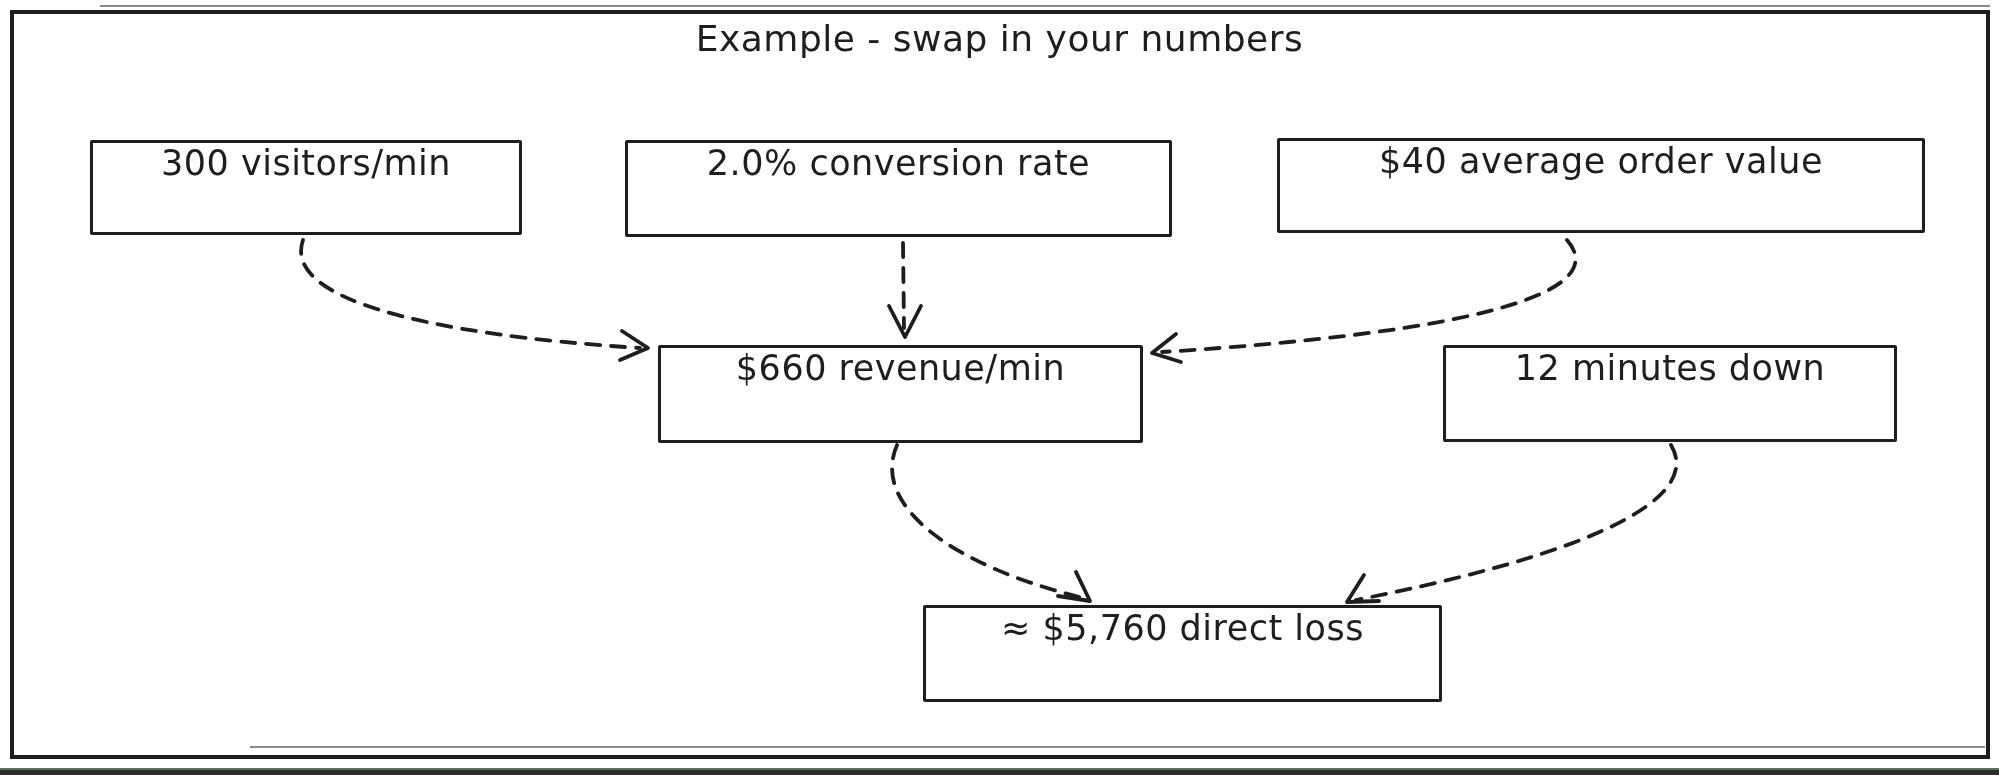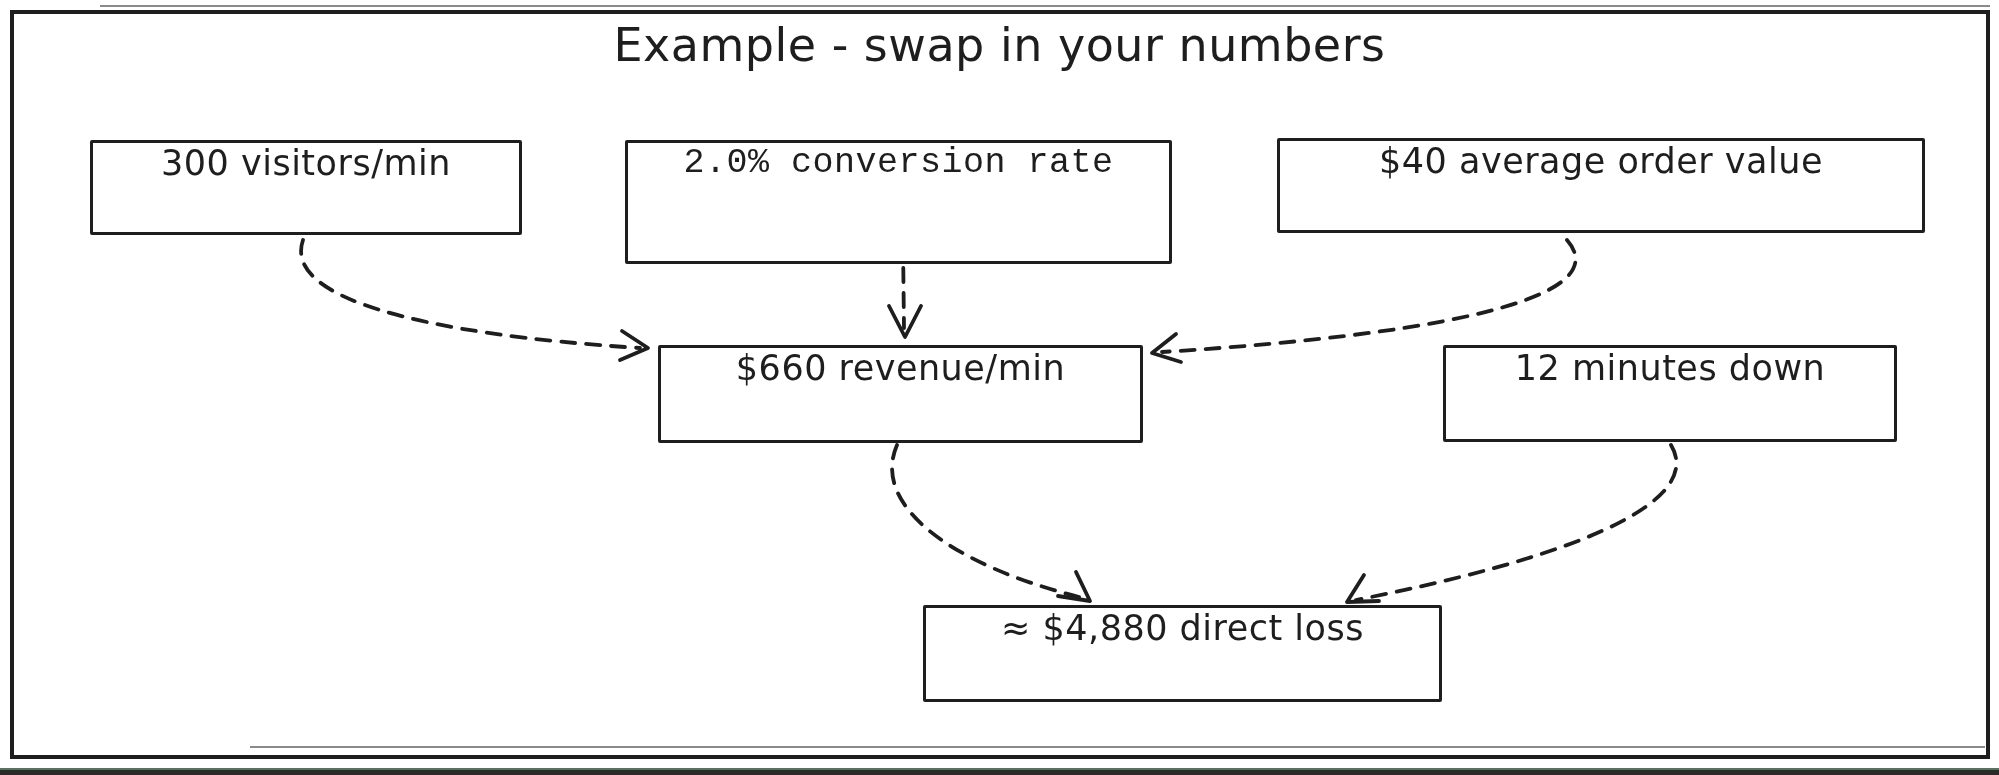--- a/index.html
+++ b/index.html
@@ -11,42 +11,42 @@
     overflow: hidden;
     font-family: "DejaVu Sans", "Liberation Sans", sans-serif;
     color: #1e1e1e;
   }
   .diagram-title {
     position: absolute;
     top: 18px;
     left: 0;
     width: 100%;
     text-align: center;
-    font-size: 46px;
+    font-size: 36px;
     letter-spacing: 0.5px;
     color: #1e1e1e;
   }
   .node {
     position: absolute;
     box-sizing: border-box;
     border: 3.5px solid #1e1e1e;
     border-radius: 2px;
     background: #ffffff;
     display: flex;
     justify-content: center;
     z-index: 2;
   }
   .node .label {
     font-size: 35px;
     letter-spacing: 0.5px;
     white-space: nowrap;
     color: #1e1e1e;
   }
   #node-visitors   { left: 90px;   top: 140px; width: 432px; height: 95px; }
-  #node-conversion { left: 625px;  top: 140px; width: 547px; height: 124px; font-family: Liberation Mono, monospace; }
+  #node-conversion { left: 625px;  top: 140px; width: 547px; height: 97px; }
   #node-aov        { left: 1277px; top: 138px; width: 648px; height: 95px; }
   #node-revenue    { left: 658px;  top: 345px; width: 485px; height: 98px; }
   #node-downtime   { left: 1443px; top: 345px; width: 454px; height: 97px; }
   #node-loss       { left: 923px;  top: 605px; width: 519px; height: 97px; }
   #edge-layer {
     position: absolute;
     left: 0; top: 0;
     width: 1999px; height: 775px;
     z-index: 1;
   }
@@ -123,17 +123,17 @@
 
   <div class="node" id="node-revenue">
     <span class="label">$660 revenue/min</span>
   </div>
 
   <div class="node" id="node-downtime">
     <span class="label">12 minutes down</span>
   </div>
 
   <div class="node" id="node-loss">
-    <span class="label">≈ $4,880 direct loss</span>
+    <span class="label">≈ $5,760 direct loss</span>
   </div>
 
   <div class="bottom-window-edge" style="background: linear-gradient(rgb(90, 115, 92) 0px, rgb(90, 115, 92) 2px, rgb(43, 43, 43) 2px);"></div>
 </div>
 
 </body></html>

